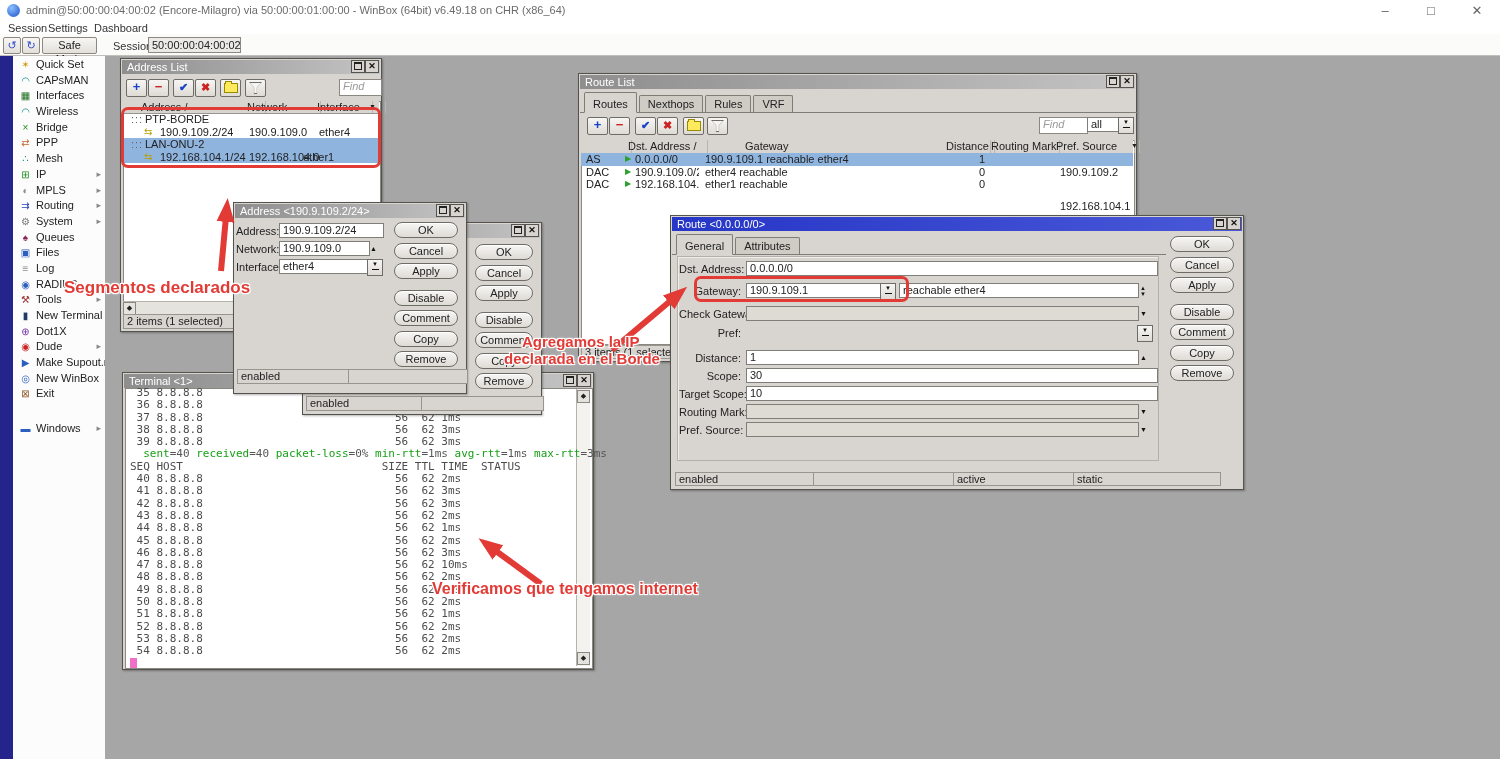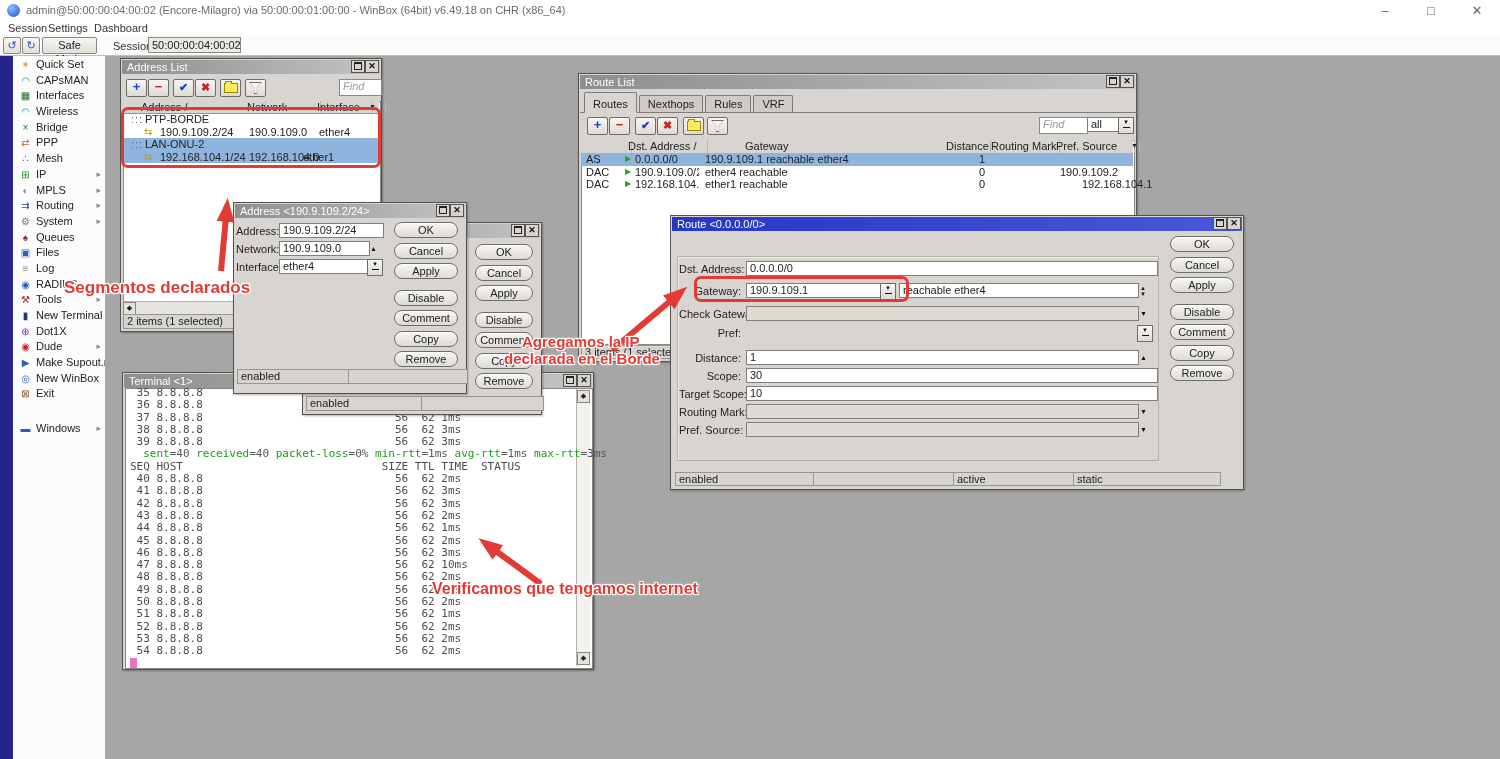--- a/index.html
+++ b/index.html
@@ -227,21 +227,21 @@
             <span class="lcell" style="left: 410px; width: 60px;"></span>
             <span class="lcell" style="left: 479px; width: 70px;">190.9.109.2</span>
           </div>
           <div class="listrow" style="top: 25px;">
             <span class="lcell" style="left: 5px; width: 36px;">DAC</span>
             <span class="lcell flagtri" style="left: 44px;">▶</span>
             <span class="lcell" style="left: 54px; width: 64px;">192.168.104.0...</span>
             <span class="lcell" style="left: 124px; width: 236px;">ether1 reachable</span>
             <span class="lcell" style="left: 362px; width: 42px; text-align: right;">0</span>
             <span class="lcell" style="left: 410px; width: 60px;"></span>
-            <span class="lcell" style="left: 501px; width: 70px;">192.168.104.1</span>
+            <span class="lcell" style="left: 479px; width: 70px; margin-top: 22px;">192.168.104.1</span>
           </div>
         </div>
       <div class="scell" style="left:2px;top:271px;width:170px;height:12px;">3 items (1 selected)</div>
     </div>
 
     <div class="win z10" style="left:15px;top:2px;width:260px;height:272px;">
       <div class="wtitle"><span>Address List</span></div>
       <div class="tbtn max" style="right:16px;"></div>
       <div class="tbtn cls" style="right:2px;">✕</div>
       <div class="icoBtn ico-add" style="left:5px;top:20px;">+</div>
@@ -362,20 +362,24 @@
           <div class="btn3d">Remove</div>
         </div>
       <div class="scell" style="left:3px;top:166px;width:108px;height:13px;">enabled</div>
       <div class="scell" style="left:114px;top:166px;width:112px;height:13px;"></div>
     </div>
 
     <div class="win z20" style="left:565px;top:159px;width:572px;height:273px;">
       <div class="wtitle blue"><span>Route &lt;0.0.0.0/0&gt;</span></div>
       <div class="tbtn max" style="right:16px;"></div>
       <div class="tbtn cls" style="right:2px;">✕</div>
+      <div class="tabrow" style="left:1px;top:16px;width:490px;height:22px;">
+          <div class="tab active">General</div>
+          <div class="tab">Attributes</div>
+        </div>
       <div class="groupbox" style="left:6px;top:40px;width:480px;height:203px;"></div>
 
       <div class="flabel" style="left:8px;top:47px;width:62px;">Dst. Address:</div>
       <div class="inp" style="left:75px;top:45px;width:404px;">0.0.0.0/0</div>
 
       <div class="flabel" style="left:8px;top:69px;width:62px;">Gateway:</div>
       <div class="inp" style="left:75px;top:67px;width:127px;">190.9.109.1</div>
       <div class="cmb" style="left:209px;top:67px;">
           <i>▼</i>
           <u></u>

